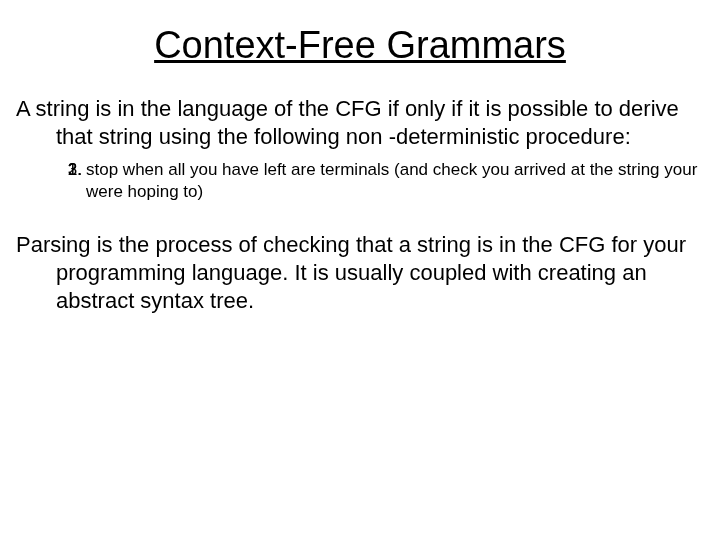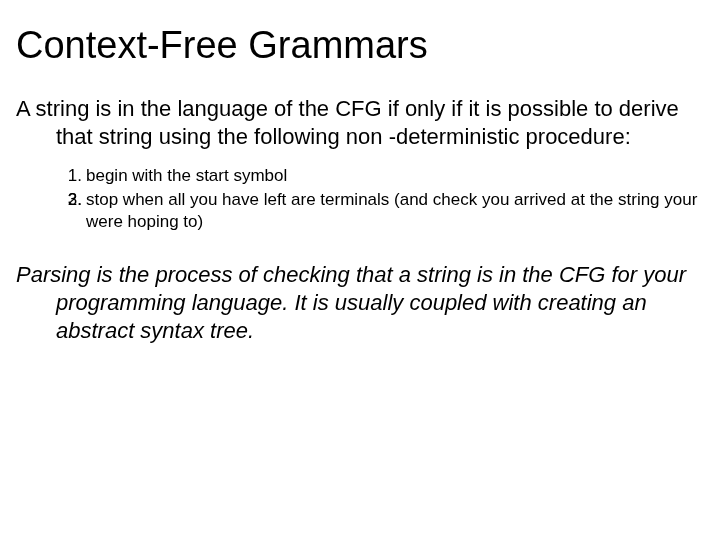--- a/index.html
+++ b/index.html
@@ -11,28 +11,30 @@
       width: 720px;
       height: 540px;
       background: #ffffff;
       font-family: Arial, Helvetica, sans-serif;
       color: #000000;
       padding: 24px 16px 16px 16px;
       overflow: hidden;
     }
     .title {
       font-size: 38px;
+      text-align: center;
       font-weight: normal;
       margin-bottom: 28px;
       letter-spacing: 0px;
+      text-decoration: underline;
     }
     .paragraph {
       font-size: 22px;
       line-height: 1.28;
-      margin-bottom: 14px;
+      margin-bottom: 8px;
       padding-left: 0;
     }
     .paragraph .hang {
       display: block;
       padding-left: 40px;
       text-indent: -40px;
     }
     .ol {
       list-style: none;
       padding-left: 70px;
@@ -52,36 +54,34 @@
     }
     .paragraph2 {
       font-size: 22px;
       line-height: 1.28;
       padding-left: 0;
     }
     .paragraph2 .hang {
       display: block;
       padding-left: 40px;
       text-indent: -40px;
-      font-style: italic;
     }
   </style>
 </head>
 <body>
 
 <h1 class="title">Context-Free Grammars</h1>
 
 <div class="paragraph">
   <span class="hang">A string is in the language of the CFG if only if it is possible to derive that string using the following non -deterministic procedure:</span>
 </div>
 
 <ol class="ol">
   <li>
     <span class="num">1.</span>
-    <span>begin with the start symbol</span>
   </li>
   <li>
     <span class="num">2.</span>
   </li>
   <li>
     <span class="num">3.</span>
     <span>stop when all you have left are terminals (and check you arrived at the string your were hoping to)</span>
   </li>
 </ol>
 

